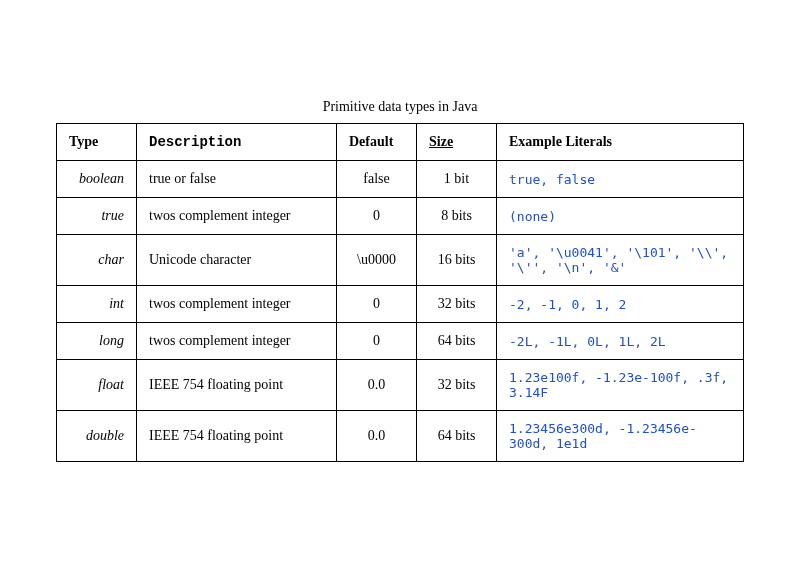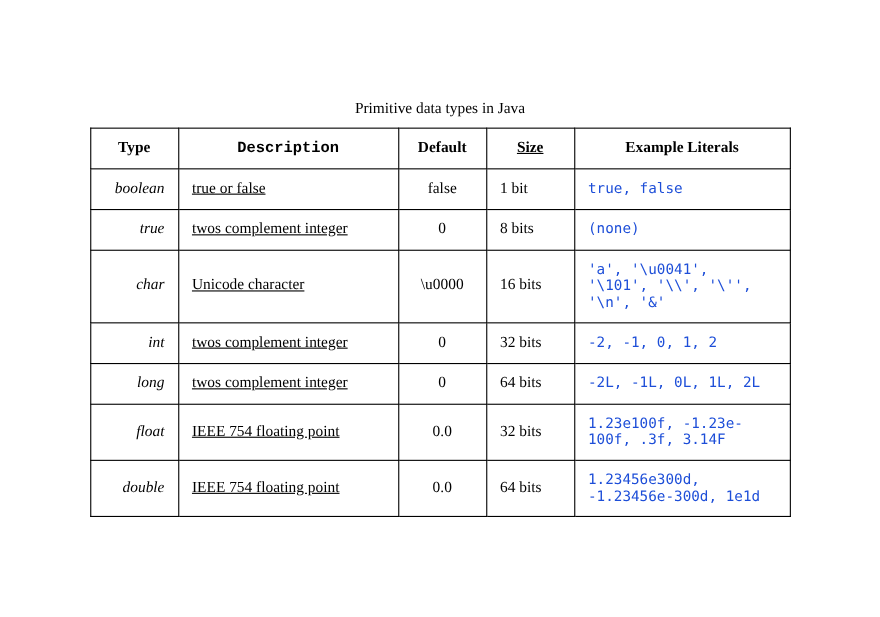--- a/index.html
+++ b/index.html
@@ -15,21 +15,21 @@
       color: #000000;
       display: flex;
       justify-content: center;
       align-items: center;
       width: 800px;
       min-height: 561px;
       padding: 20px;
     }
 
     .container {
-      width: 637px;
+      width: 688px;
     }
 
     .table-title {
       text-align: center;
       font-size: 14px;
       margin-bottom: 8px;
       font-family: serif;
     }
 
     table {
@@ -39,42 +39,41 @@
     }
 
     th, td {
       border: 1px solid #000;
       padding: 10px 12px;
       vertical-align: middle;
     }
 
     thead th {
       font-weight: bold;
-      text-align: center;
+      text-align: left;
       background: #ffffff;
     }
 
     tbody td:first-child {
       font-family: serif;
       font-style: italic;
       text-align: right;
       width: 80px;
     }
 
     tbody td:nth-child(2) {
       text-align: left;
-      text-decoration: underline;
     }
 
     tbody td:nth-child(3) {
       text-align: center;
     }
 
     tbody td:nth-child(4) {
-      text-align: left;
+      text-align: center;
     }
 
     tbody td:nth-child(5) {
       font-family: monospace;
       font-size: 13px;
       color: #1d4ed8;
     }
 
     .col-type { width: 80px; }
     .col-desc { width: 200px; font-family: Liberation Mono, monospace; }

